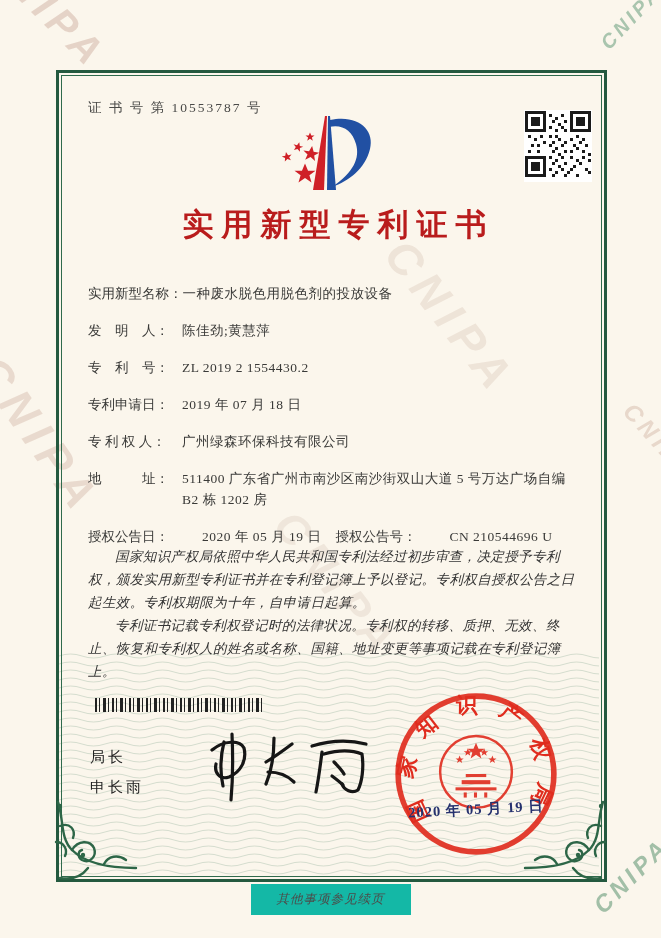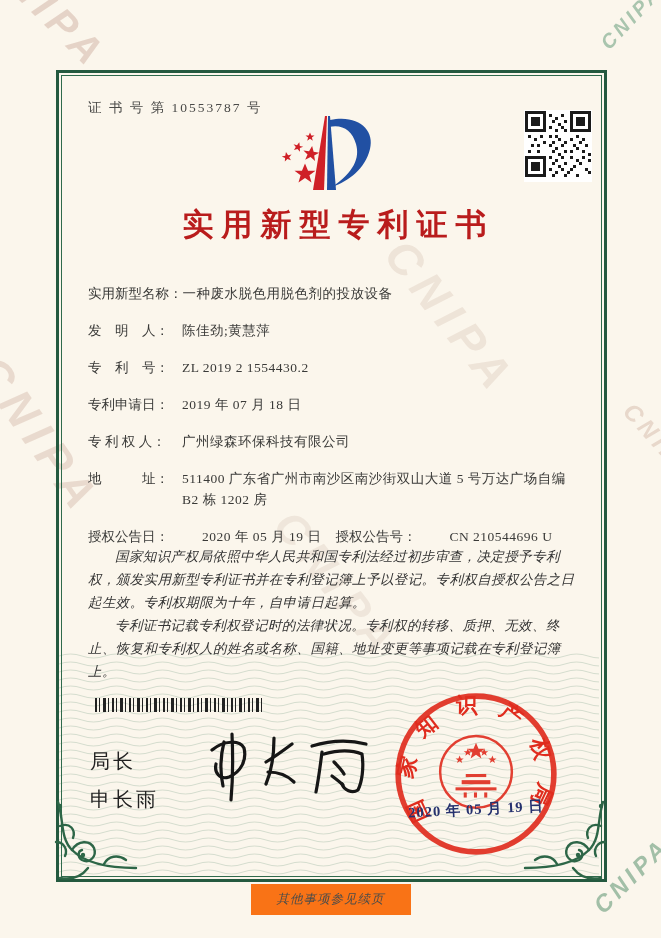--- a/index.html
+++ b/index.html
@@ -44,31 +44,31 @@
   .row.grant .pair+.pair{margin-left:14px;}
   .row.grant .pair .fvalue{flex:0 0 auto;}
   
   .legal{position:absolute; left:88px; top:545px; width:496px; z-index:4;
     font-style:italic; font-size:13.5px; line-height:23px; color:#333;}
   .legal p{margin:0; text-indent:2em; letter-spacing:.4px;}
   
   .barcode{position:absolute; left:95px; top:698px; width:170px; height:14px; z-index:4;
     background:repeating-linear-gradient(90deg,#222 0 2px,transparent 2px 4px,#222 4px 5px,
       transparent 5px 8px,#222 8px 11px,transparent 11px 13px,#222 13px 14px,transparent 14px 17px);}
-  .director{position:absolute; left:90px; top:748px; z-index:4; font-size:20px; letter-spacing:3px; color:#222;}
+  .director{position:absolute; left:90px; top:748px; z-index:4; font-size:15px; letter-spacing:3px; color:#222;}
   .director div{margin-bottom:11px;}
   .sign{position:absolute; left:196px; top:728px; z-index:4;}
   .seal{position:absolute; left:392px; top:690px; z-index:5;}
   .seal-date{position:absolute; left:392px; top:800px; width:168px; z-index:6;
     text-align:center; font-family:"Liberation Serif",serif; font-weight:700;
     font-size:14.5px; letter-spacing:1px; color:#25316e; transform:rotate(-3deg);}
   .page-info{position:absolute; left:56px; width:545px; top:855px; z-index:4;
     text-align:center; font-size:12px; letter-spacing:1px; color:#333;}
   .note{position:absolute; left:50%; transform:translateX(-50%); top:884px; z-index:4;
-    background:#f97316; padding:7px 26px; font-style:italic; font-size:12.5px;
+    background:#14b8a6; padding:7px 26px; font-style:italic; font-size:12.5px;
     letter-spacing:1px; color:#4c4c4a;}
 </style>
 </head>
 <body>
 
 <div class="page">
 
   <div class="wm wm1">CNIPA</div>
   <div class="wm wm2">CNIPA</div>
   <div class="wm wm3">CNIPA</div>

